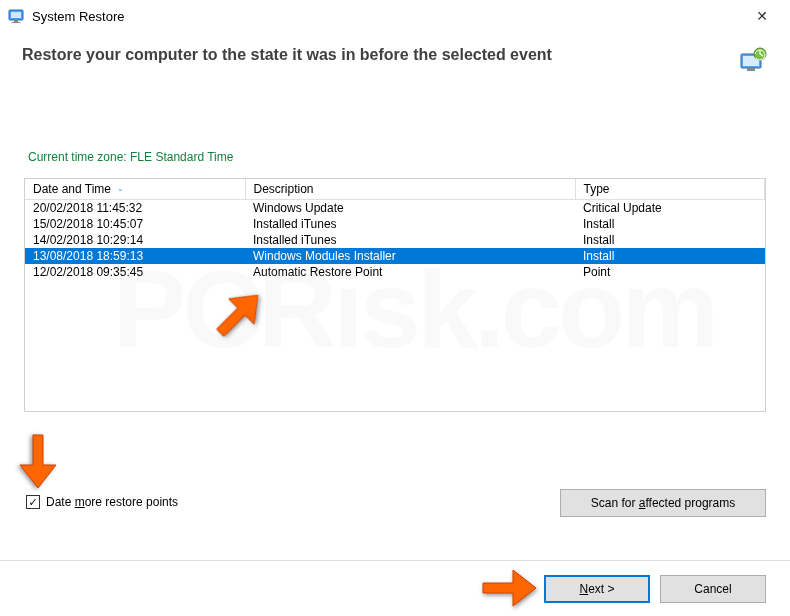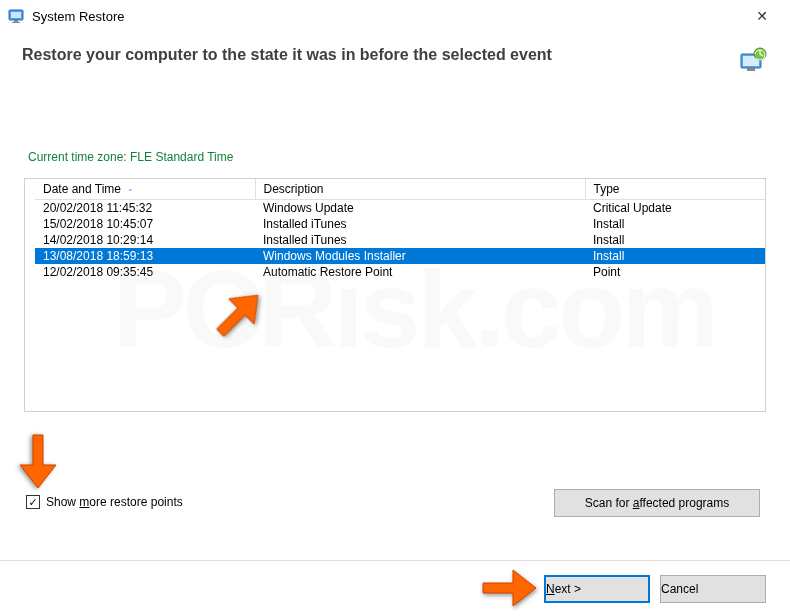--- a/index.html
+++ b/index.html
@@ -10,38 +10,38 @@
     .titlebar-title { font-size: 13px; color: #000; flex: 1; }
     .close-btn { width: 40px; height: 24px; display: flex; align-items: center; justify-content: center; font-size: 14px; cursor: pointer; color: #333; }
     
     .header-row { display: flex; align-items: flex-start; padding: 14px 22px 6px 22px; }
     .header-text { font-size: 16px; font-weight: bold; color: #404040; flex: 1; }
     .restore-icon { width: 30px; height: 28px; margin-left: auto; display: inline-flex; align-items: center; justify-content: center; }
     
     .timezone { padding: 70px 28px 8px 28px; font-size: 12px; color: #15803d; }
     
     .table-wrap { margin: 6px 24px 0 24px; border: 1px solid #d0d0d0; height: 234px; background: #fff; overflow: hidden; }
-    .table { width: 100%; border-collapse: collapse; font-size: 12px; margin-left: 10px; }
+    .table { width: 100%; border-collapse: collapse; font-size: 12px; }
     .table thead th { text-align: left; font-weight: normal; padding: 3px 8px; border-right: 1px solid #e0e0e0; border-bottom: 1px solid #e0e0e0; background: #fff; position: relative; }
     .sort-arrow { position: absolute; top: 5px; margin-left: 6px; font-size: 8px; color: #409eff; }
     .table td { padding: 1px 8px; white-space: nowrap; }
     .table tr.selected td { background: #0078d7; color: #fff; }
     .col-date { width: 220px; }
     .col-desc { width: 330px; }
     .col-type { width: auto; }
     
     .checkbox-row { position: absolute; left: 26px; top: 495px; display: flex; align-items: center; gap: 6px; }
     .cb { width: 14px; height: 14px; border: 1px solid #333; display: inline-flex; align-items: center; justify-content: center; font-size: 11px; line-height: 1; }
     .cb-label { font-size: 12px; }
     .underline { text-decoration: underline; }
     
-    .scan-btn { position: absolute; right: 30px; top: 489px; width: 206px; height: 28px; background: #e1e1e1; border: 1px solid #adadad; font-size: 12px; text-align: center; line-height: 26px; cursor: pointer; }
+    .scan-btn { position: absolute; right: 24px; top: 489px; width: 206px; height: 28px; background: #e1e1e1; border: 1px solid #adadad; font-size: 12px; text-align: center; line-height: 26px; cursor: pointer; }
     
     .bottom-bar { position: absolute; left: 0; right: 0; bottom: 0; height: 56px; border-top: 1px solid #ddd; display: flex; align-items: center; justify-content: flex-end; padding-right: 24px; gap: 10px; }
-    .btn { width: 106px; height: 28px; background: #e1e1e1; border: 1px solid #adadad; font-size: 12px; line-height: 26px; cursor: pointer; }
+    .btn { width: 106px; height: 28px; background: #e1e1e1; border: 1px solid #adadad; font-size: 12px; text-align: center; line-height: 26px; cursor: pointer; }
     .btn.primary { border: 2px solid #0078d7; line-height: 24px; }
     
     
     .arrow-cursor { position: absolute; width: 60px; height: 60px; z-index: 10; filter: drop-shadow(1px 2px 2px rgba(0,0,0,0.4)); }
     
     
     .watermark { position: absolute; top: 50%; left: 50%; transform: translate(-50%, -50%); font-size: 110px; color: rgba(180,180,180,0.08); font-weight: bold; pointer-events: none; white-space: nowrap; letter-spacing: -4px; margin-left: 19px; }
   </style>
 </head>
 <body>
@@ -111,21 +111,21 @@
           <td>12/02/2018 09:35:45</td>
           <td>Automatic Restore Point</td>
           <td>Point</td>
         </tr>
       </tbody>
   </table>
 </div>
 
 <div class="checkbox-row">
   <span class="cb">✓</span>
-  <span class="cb-label"><span>Show </span><span class="underline">m</span><span>ore restore points</span></span>
+  <span class="cb-label"><span>Date </span><span class="underline">m</span><span>ore restore points</span></span>
 </div>
 
 <div class="scan-btn"><span>Scan for </span><span class="underline">a</span><span>ffected programs</span></div>
 
 <div class="bottom-bar">
   <div class="btn primary"><span class="underline">N</span><span>ext &gt;</span></div>
   <div class="btn">Cancel</div>
 </div>
 
 <svg class="arrow-cursor" style="left:208px; top:285px; transform:rotate(-45deg);" viewBox="0 0 60 60">

